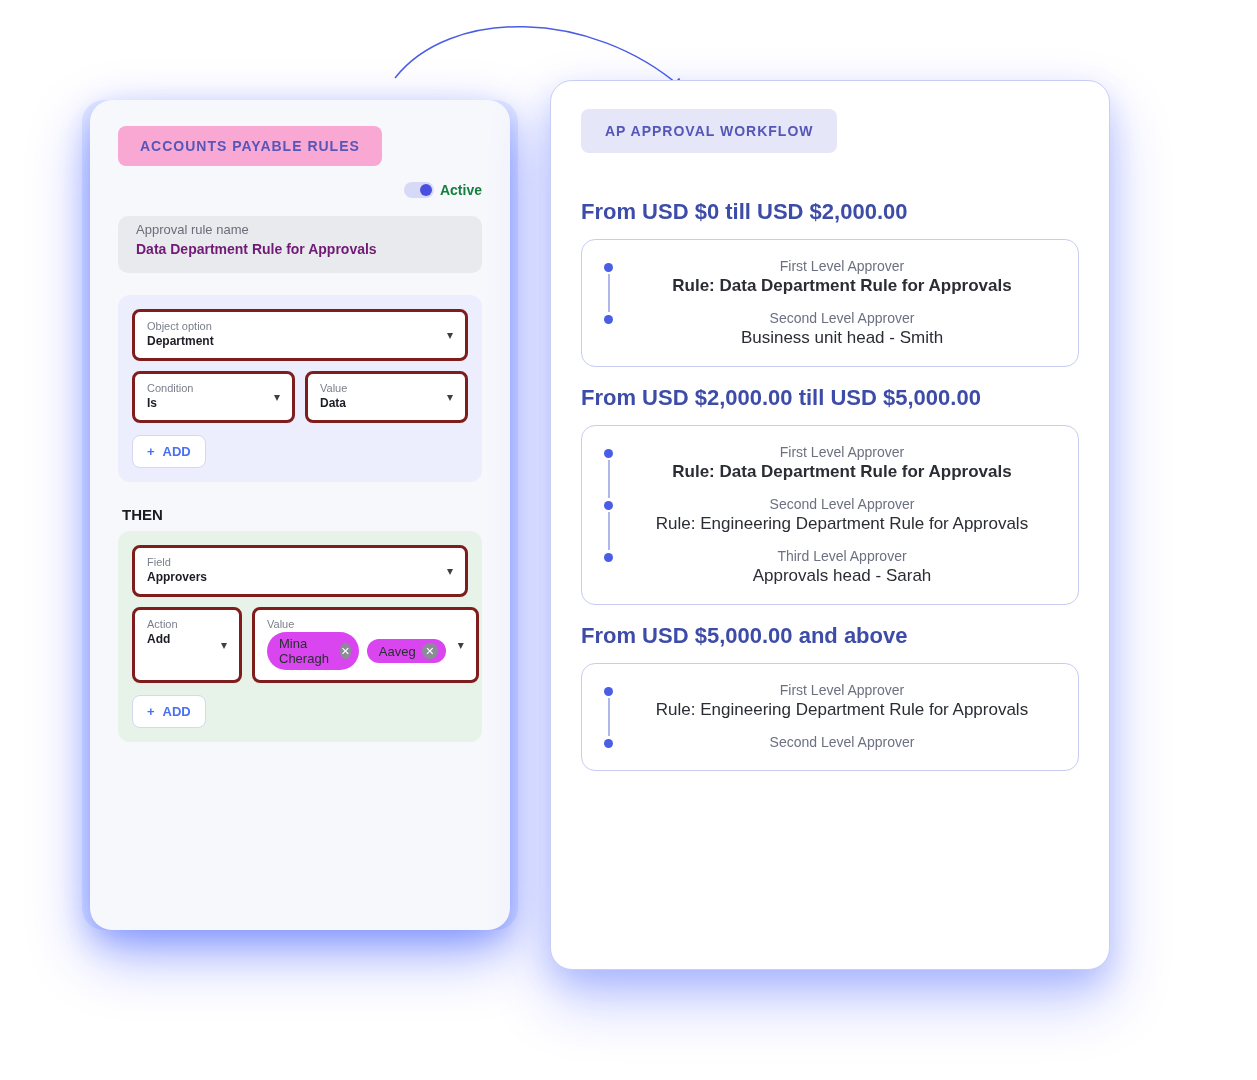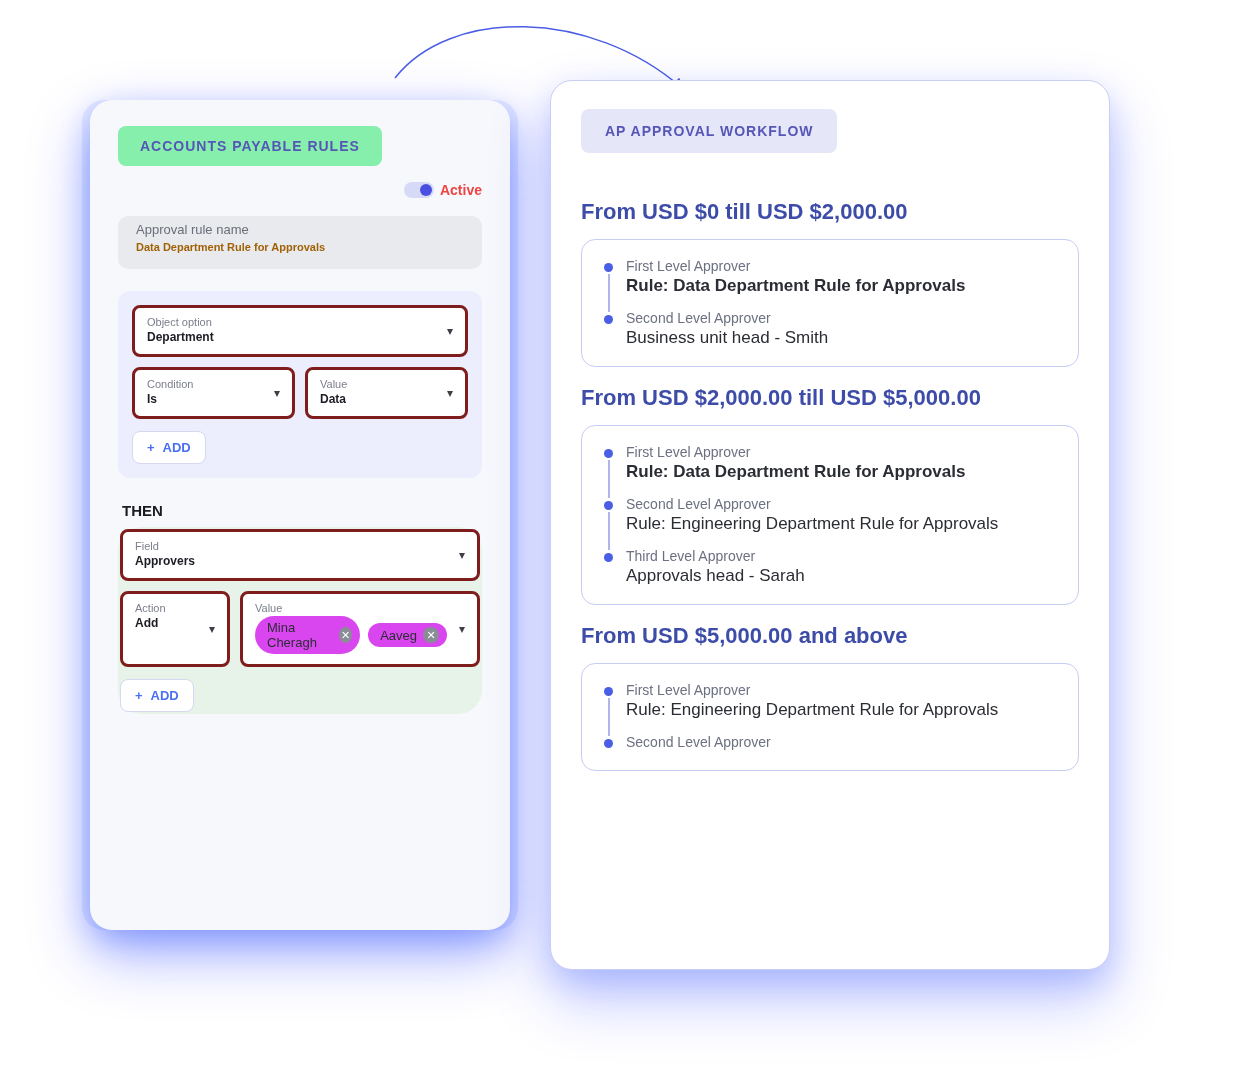--- a/index.html
+++ b/index.html
@@ -28,56 +28,56 @@
     border-radius: 22px;
     box-shadow:
       0 25px 60px rgba(0,40,255,0.35),
       0 10px 30px rgba(0,40,255,0.25),
       -8px 0 0 rgba(0,60,255,0.08),
       8px 0 0 rgba(0,60,255,0.08);
     padding: 26px 28px;
   }
   .panel-rules .title-badge {
     display: inline-block;
-    background: #86efac;
+    background: #f9a8d4;
     color: #5556b8;
     font-weight: 600;
     letter-spacing: 1px;
     font-size: 14px;
     padding: 12px 22px;
     border-radius: 8px;
     margin-bottom: 16px;
   }
   .active-row { text-align: right; margin-bottom: 14px; }
   .toggle {
     display: inline-flex; align-items: center; gap: 6px;
-    color: #ef4444; font-weight: 700; font-size: 14px;
+    color: #15803d; font-weight: 700; font-size: 14px;
   }
   .toggle .track {
     width: 30px; height: 16px; background: #d7daf7; border-radius: 20px;
     position: relative;
   }
   .toggle .thumb {
     position: absolute; right: 2px; top: 2px; width: 12px; height: 12px;
     background: #4a4fe0; border-radius: 50%;
   }
   .name-block {
     background: #e8eaee; border-radius: 10px; padding: 6px 18px 16px;
     margin-bottom: 22px;
   }
   .name-block .lbl { color: #6a6e78; font-size: 13px; margin-bottom: 4px; }
-  .name-block .val { font-weight: 800; font-size: 11px; color: #a16207; }
+  .name-block .val { font-weight: 800; font-size: 14px; color: #701a75; }
 
   .section-hdr { font-weight: 800; color: #1b1c22; font-size: 15px; margin: 10px 0 8px 4px; }
 
   .if-block {
     background: #eceefd; border-radius: 12px; padding: 14px;
   }
   .then-block {
-    background: #e7f3e8; border-radius: 24px; padding: 2px;
+    background: #e7f3e8; border-radius: 12px; padding: 14px;
   }
   .field {
     background: #fff; border: 3px solid #7f1d1d; border-radius: 8px;
     padding: 8px 12px 10px; margin-bottom: 10px; position: relative;
   }
   .field .flabel { font-size: 11px; color: #7b7f8c; margin-bottom: 2px; }
   .field .fvalue { font-size: 12px; color: #1c1d24; font-weight: 600; }
   .field .chev { position: absolute; right: 12px; top: 50%; transform: translateY(-50%); color:#3d3f47; font-size:12px; }
   .row2 { display: flex; gap: 10px; }
   .row2 .field { flex: 1; }
@@ -128,21 +128,21 @@
     padding: 14px 24px;
     border-radius: 8px;
     margin-bottom: 28px;
   }
   .tier-title {
     color: #3d4ca8; font-weight: 800; font-size: 22px;
     margin: 18px 0 14px;
   }
   .tier-card {
     border: 1.5px solid #c7ccf2; border-radius: 14px;
-    padding: 18px 20px 18px 22px; margin-bottom: 6px;
+    padding: 18px 20px 18px 22px; margin-bottom: 6px; text-align: center;
   }
   .steps { position: relative; }
   .step { position: relative; padding-left: 22px; margin-bottom: 14px; }
   .step:last-child { margin-bottom: 0; }
   .step::before {
     content: ""; position: absolute; left: 0; top: 5px;
     width: 9px; height: 9px; background: #4a5de5; border-radius: 50%;
   }
   .step::after {
     content: ""; position: absolute; left: 4px; top: 16px;

